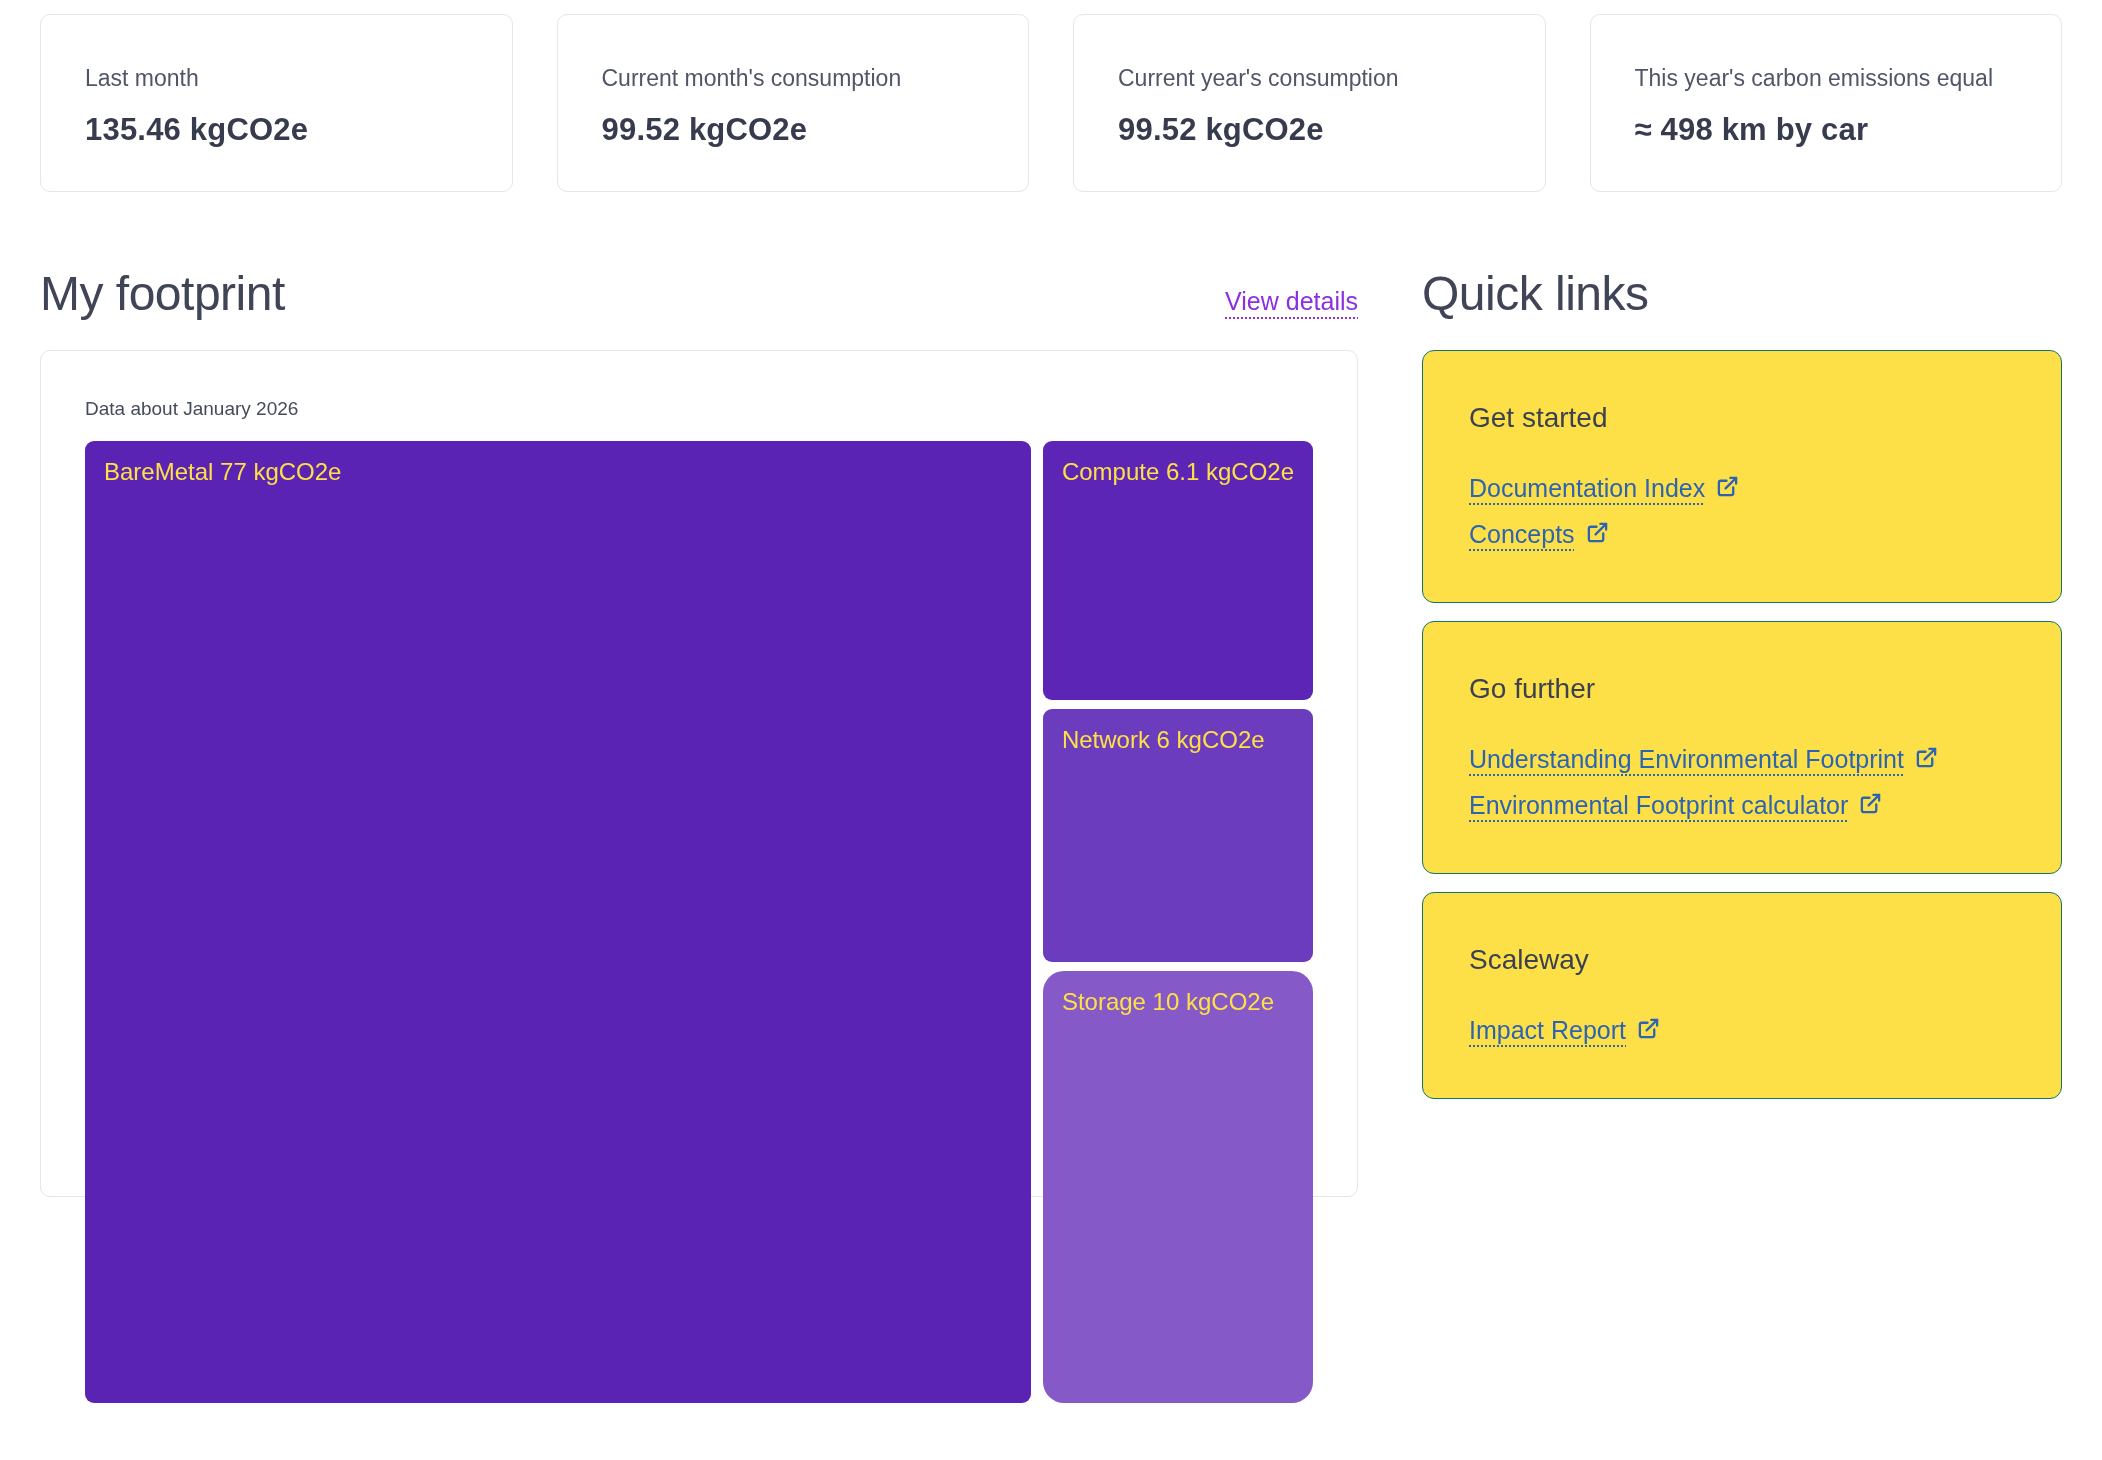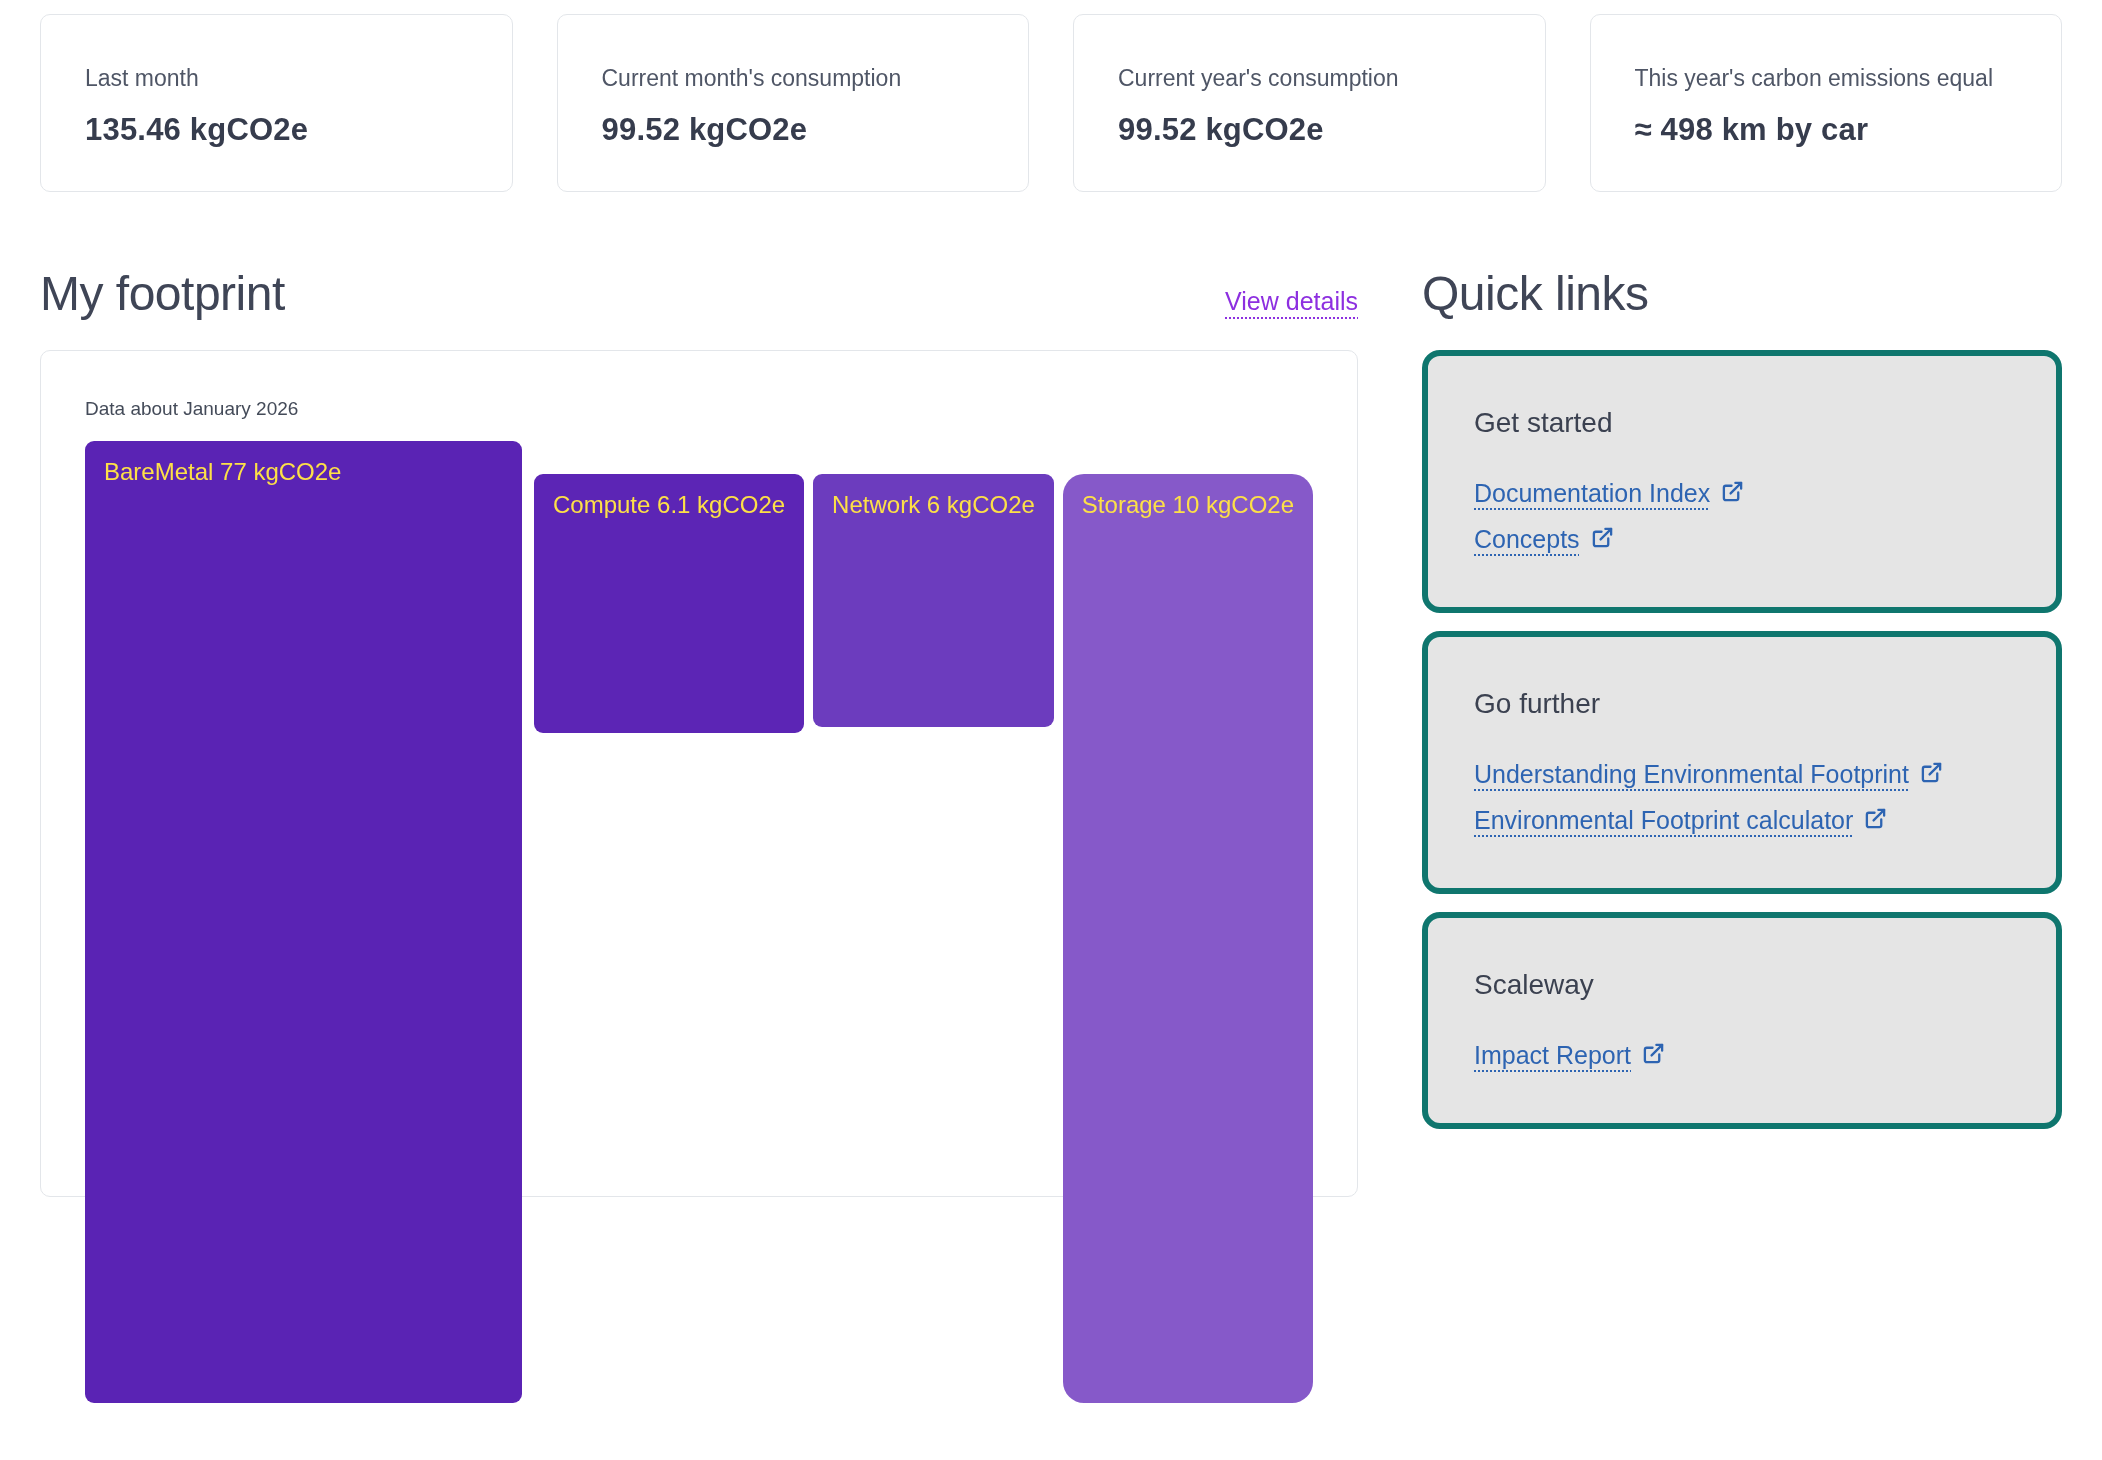--- a/index.html
+++ b/index.html
@@ -92,42 +92,41 @@
   }
   .treemap {
     display: flex;
     gap: 12px;
     height: 962px;
   }
   .treemap-main { flex: 1 1 auto; }
   .treemap-side {
     flex: 0 0 268px;
     display: flex;
-    flex-direction: row;
+    flex-direction: column;
     gap: 9px;
-    margin-top: 33px;
   }
   .tm-block {
     border-radius: 9px;
     padding: 15px 19px;
     color: #fde047;
     font-size: 24px;
     line-height: 1.3;
     overflow: hidden;
     white-space: nowrap;
   }
   .tm-compute { height: 259px; }
   .tm-network { height: 253px; }
   .tm-storage { flex: 1 1 auto; border-radius: 21px; }
 
   
   .ql-card {
-    border: 6px solid #0f766e;
-    border-radius: 18px;
-    background: #e5e5e5;
+    border: 1px solid #0f766e;
+    border-radius: 12px;
+    background: #fde047;
     padding: 50px 46px 52px 46px;
   }
   .ql-card + .ql-card { margin-top: 18px; }
   .ql-heading {
     font-size: 28px;
     font-weight: 500;
     color: #3b4150;
     line-height: 1.2;
     margin-bottom: 38px;
   }

